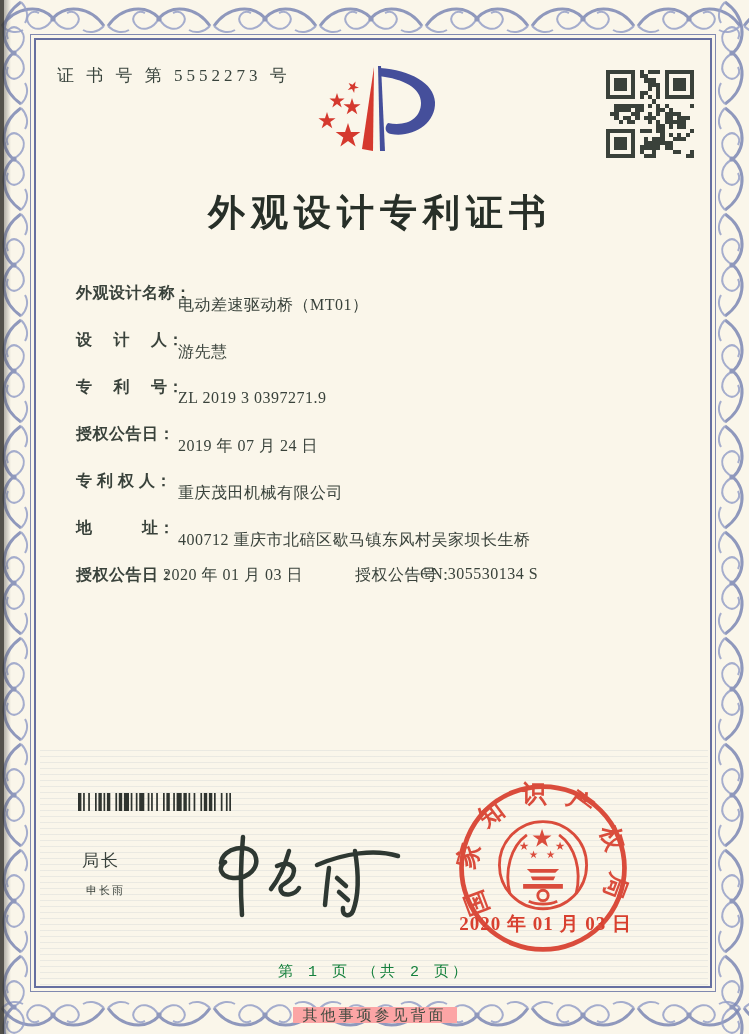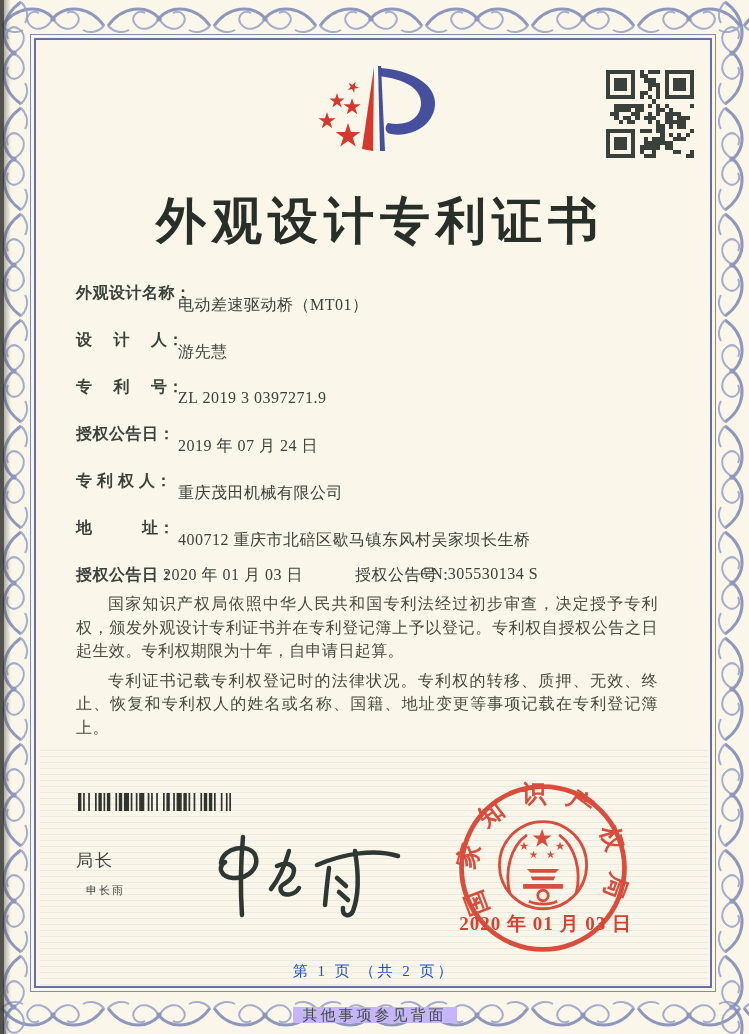--- a/index.html
+++ b/index.html
@@ -19,48 +19,48 @@
     border:2.5px solid #666fa0;}
   
   .waves{left:40px; top:750px; width:668px; height:235px;
     background:repeating-linear-gradient(180deg, rgba(150,165,180,.16) 0 1px, transparent 1px 6px);}
   .scan-edge{left:0; top:0; width:4px; height:1034px; background:#35342f; opacity:.85;}
   .scan-edge2{left:4px; top:0; width:7px; height:1034px;
     background:linear-gradient(90deg, rgba(90,90,88,.45), rgba(90,90,88,0));}
 
   .cert-no{left:57px; top:64px; font-size:17px; letter-spacing:4px; color:#38433c;}
   .title{left:90px; top:188px; width:580px; text-align:center;
-    font-size:50px; font-weight:bold; letter-spacing:6px; color:#272f28;}
+    font-size:37px; font-weight:bold; letter-spacing:6px; color:#272f28;}
 
   .field{font-size:16px; letter-spacing:.5px; color:#39423b; white-space:nowrap;}
   .field .lab{position:absolute; left:76px; top:0;font-weight:bold;}
   .field .val{position:absolute; left:178px; top:12px;}
   .grant .val1{position:absolute; left:163px; top:0;}
   .grant .lab2{position:absolute; left:327px; top:0;margin-left:28px;}
   .grant .val2{position:absolute; left:420px; top:0;}
 
   .paras{left:76px; top:592px; width:582px; font-size:16px; line-height:23.5px;
     color:#474c41; text-align:justify; letter-spacing:.4px;}
   .paras p{margin:0 0 6px 0; text-indent:2em;}
 
   .barcode{left:78px; top:793px;}
 
-  .officer-title{left:76px; top:849px; font-size:17px; letter-spacing:2px; color:#3a423c;}
+  .officer-title{left:82px; top:849px; font-size:17px; letter-spacing:2px; color:#3a423c;}
   .officer-name{left:86px; top:883px; font-size:11px; letter-spacing:2px; color:#3a423c;}
   .signature{left:205px; top:831px;}
 
   .seal{left:453px; top:778px; width:180px; height:180px; opacity:.93;}
   .seal-date{left:458px; top:911px; width:175px; text-align:center;
     font-size:19px; letter-spacing:1px; color:#d8402f; font-weight:bold; white-space:nowrap;}
 
   .page-footer{left:90px; top:962px; width:568px; text-align:center;
-    font-size:15px; letter-spacing:3px; color:#1d4ed8;}
+    font-size:15px; letter-spacing:3px; color:#15803d;font-family:Liberation Mono, monospace;}
   .back-note{left:0; top:1006px; width:749px; text-align:center;
     font-size:15px; letter-spacing:3px; color:#444c42;}
-  .back-note span{background:#c4b5fd; padding:0 10px;}
+  .back-note span{background:#fca5a5; padding:0 10px;}
 </style>
 </head>
 <body>
 
 <svg width="0" height="0" style="position:absolute" aria-hidden="true">
   <defs>
     <path id="star" d="M0,-10 L2.25,-3.09 9.51,-3.09 3.63,1.18 5.88,8.09 0,3.82 -5.88,8.09 -3.63,1.18 -9.51,-3.09 -2.25,-3.09 Z"></path>
     <g id="scrollUnit">
       <path d="M2,24 C16,4 40,2 53,16 C66,2 90,4 104,24" stroke="#7d88b5" stroke-width="3" fill="none"></path>
       <path d="M53,16 C47,28 35,30 29,22 C24,15 31,7 39,11" stroke="#97a1c8" stroke-width="2" fill="none"></path>
@@ -94,20 +94,21 @@
   <svg class="edge" style="left:715px;top:0" width="34" height="1034">
       <rect width="34" height="1034" fill="url(#ornV)"></rect>
     </svg>
 
   <div class="abs waves"></div>
 
   <div class="abs frame-outer">
     <div class="frame-inner"></div>
   </div>
 
+  <div class="abs cert-no">证 书 号 第 5552273 号</div>
 
   <svg class="abs" style="left:310px;top:56px" width="130" height="102" viewBox="0 0 130 100">
     <polygon points="64,10 52,92 63,94" fill="#d5392e"></polygon>
     <polygon points="68,9 71,9 75,94 70,94" fill="#454f9b"></polygon>
     <path d="M70,11 C100,13 124,26 125,45 C126,67 102,81 81,77 C75,76 74,70 78,66 C97,70 111,61 111,46 C111,31 94,22 69,19 Z" fill="#454f9b"></path>
     <use href="#star" transform="translate(38,79) scale(1.3)" fill="#d5392e"></use>
     <use href="#star" transform="translate(42,50) scale(0.9)" fill="#d5392e"></use>
     <use href="#star" transform="translate(17,64) scale(0.9)" fill="#d5392e"></use>
     <use href="#star" transform="translate(27,44) scale(0.8)" fill="#d5392e"></use>
     <use href="#star" transform="translate(43,30) scale(0.6) rotate(25)" fill="#d5392e"></use>
@@ -276,24 +277,20 @@
     <span class="lab">地　　　址：</span>
     <span class="val">400712 重庆市北碚区歇马镇东风村吴家坝长生桥</span>
   </div>
   <div class="abs field grant" style="top:565px">
     <span class="lab">授权公告日：</span>
     <span class="val1">2020 年 01 月 03 日</span>
     <span class="lab2">授权公告号：</span>
     <span class="val2">CN 305530134 S</span>
   </div>
 
-  <div class="abs paras">
-    <p>国家知识产权局依照中华人民共和国专利法经过初步审查，决定授予专利权，颁发外观设计专利证书并在专利登记簿上予以登记。专利权自授权公告之日起生效。专利权期限为十年，自申请日起算。</p>
-    <p>专利证书记载专利权登记时的法律状况。专利权的转移、质押、无效、终止、恢复和专利权人的姓名或名称、国籍、地址变更等事项记载在专利登记簿上。</p>
-  </div>
 
   <svg class="abs barcode" id="barcode" width="200" height="18">
       <rect x="0" y="0" width="3.4" height="18" fill="#2f342f"></rect>
       <rect x="5.1" y="0" width="1.7" height="18" fill="#2f342f"></rect>
       <rect x="10.2" y="0" width="1.7" height="18" fill="#2f342f"></rect>
       <rect x="17" y="0" width="1.7" height="18" fill="#2f342f"></rect>
       <rect x="20.4" y="0" width="3.4" height="18" fill="#2f342f"></rect>
       <rect x="25.499999999999996" y="0" width="1.7" height="18" fill="#2f342f"></rect>
       <rect x="28.899999999999995" y="0" width="3.4" height="18" fill="#2f342f"></rect>
       <rect x="37.4" y="0" width="1.7" height="18" fill="#2f342f"></rect>

